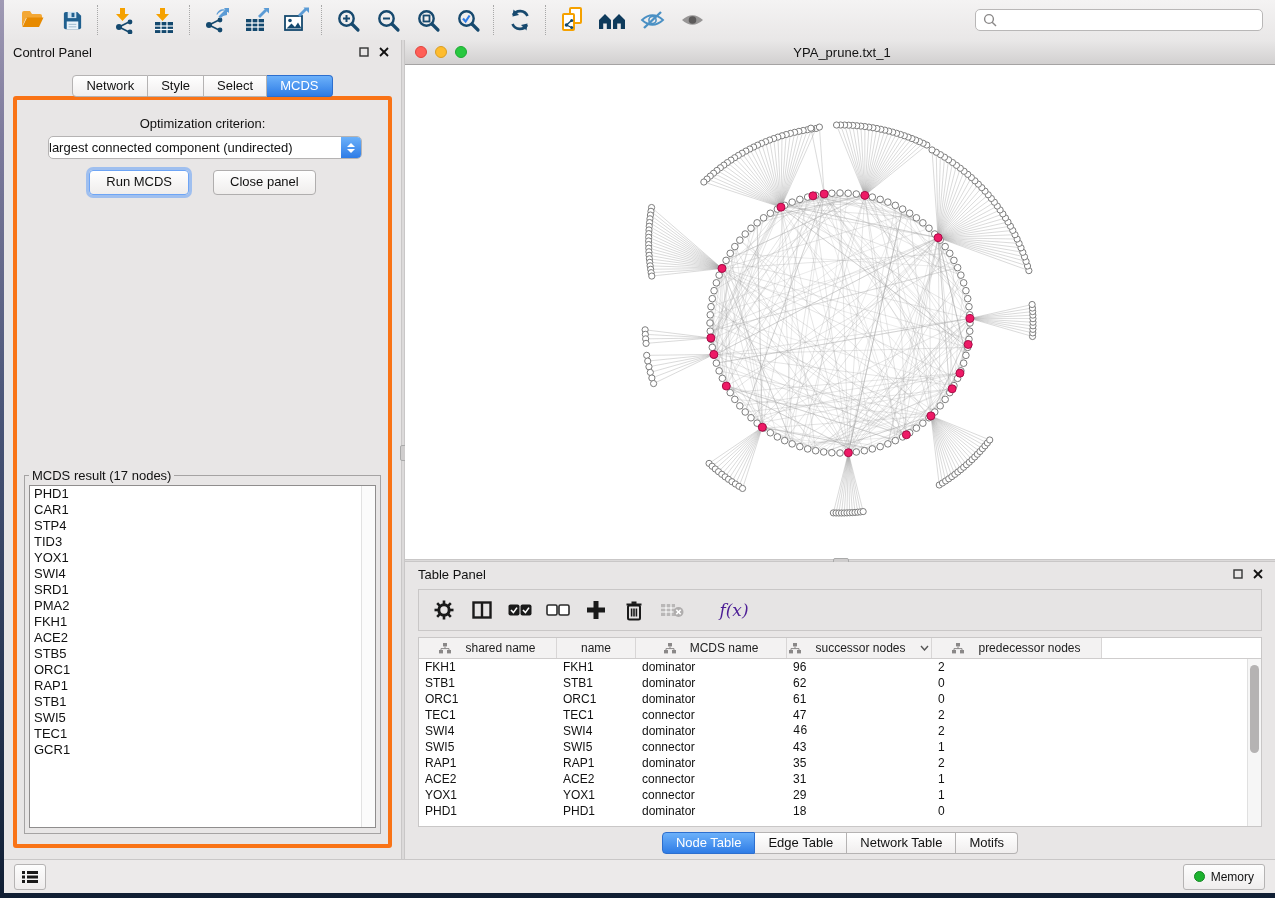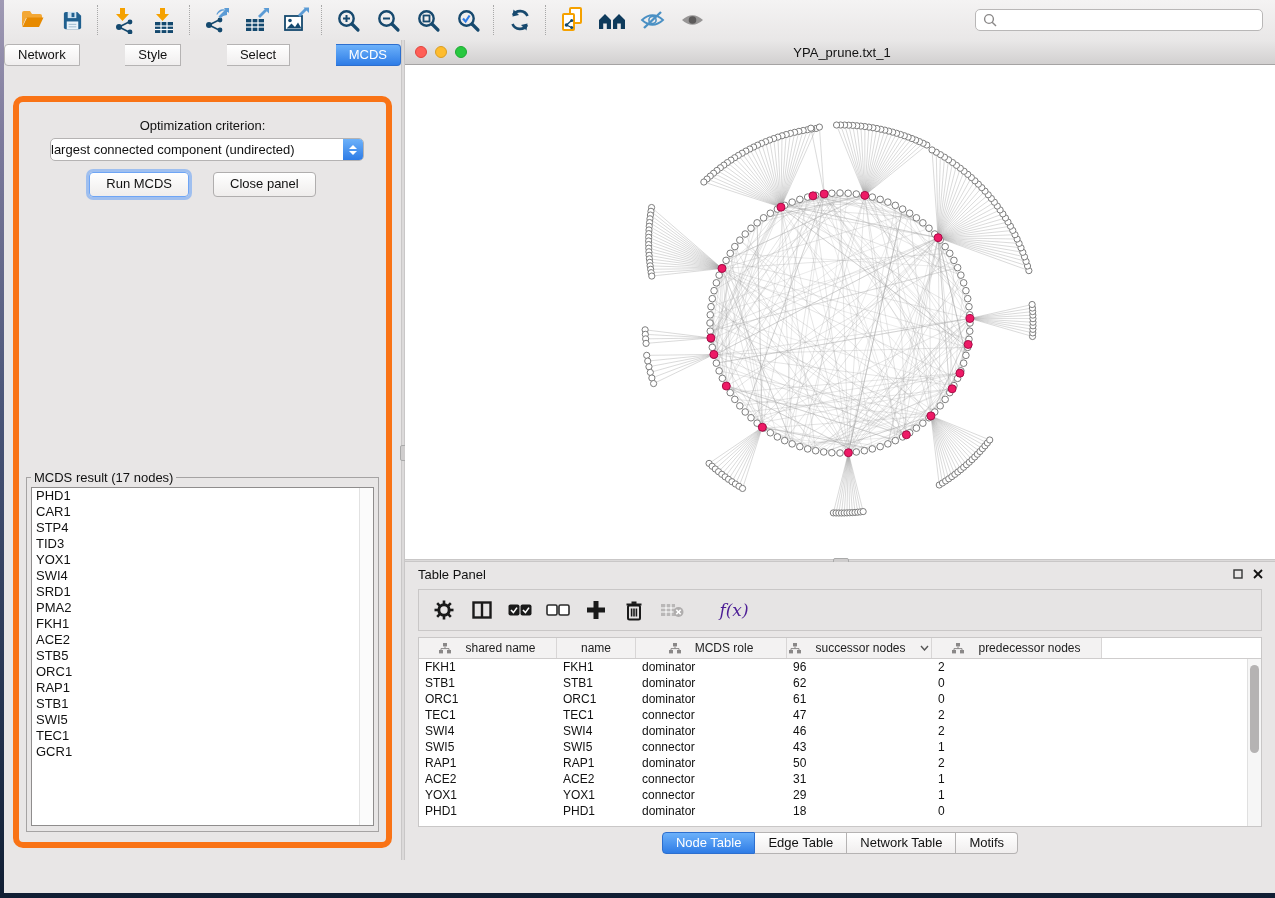--- a/index.html
+++ b/index.html
@@ -18,26 +18,26 @@
   .main{position:absolute;left:0;top:40px;width:1271px;height:820px;display:flex;}
   .cpanel{width:397px;position:relative;background:#e8e6e6;}
   .vsplit{width:4px;background:#dcdada;border-left:1px solid #c9c7c7;border-right:1px solid #c9c7c7;box-sizing:border-box;position:relative;cursor:col-resize;}
   .vsplit .grip{position:absolute;left:-2px;top:405px;width:7px;height:14px;background:#cfcdcd;border:1px solid #aaa;border-radius:2px;}
   .rightside{flex:1;display:flex;flex-direction:column;position:relative;}
 
   
   .panel-head{height:24px;display:flex;align-items:center;padding:0 9px;font-size:13px;color:#111;}
   .panel-head .sp{flex:1;}
   .mini-ic{width:16px;height:14px;display:flex;align-items:center;justify-content:center;cursor:pointer;margin-left:4px;}
-  .cp-tabs{display:flex;justify-content:space-between;position:relative;z-index:2;margin-top:4px;}
+  .cp-tabs{display:flex;justify-content:center;position:relative;z-index:2;margin-top:11px;}
   .tab{padding:0 13px;height:20px;line-height:20px;font-size:13px;color:#111;background:linear-gradient(#ffffff,#f0eeee);border:1px solid #b5b3b3;border-left:none;cursor:pointer;}
   .tab:first-child{border-left:1px solid #b5b3b3;border-radius:4px 0 0 4px;}
   .tab:last-child{border-radius:0 4px 4px 0;}
   .tab.active{background:linear-gradient(#6cb1fa,#2e7ce6);color:#fff;border-color:#2d6fce;}
-  .cp-body{position:absolute;left:9px;right:9px;top:56px;bottom:12px;border:6px solid #f97316;border-radius:10px;background:#e8e6e6;}
+  .cp-body{position:absolute;left:9px;right:9px;top:56px;bottom:12px;border:4px solid #f97316;border-radius:3px;background:#e8e6e6;}
   .crit-label{position:absolute;top:16px;left:0;right:0;text-align:center;font-size:13px;color:#111;}
   .select{position:absolute;top:36px;left:31px;width:314px;height:23px;background:#fff;border:1px solid #b5b3b3;border-radius:5px;display:flex;align-items:center;box-sizing:border-box;cursor:pointer;}
   .select .val{flex:1;font-size:13px;color:#111;white-space:nowrap;}
   .select .step{width:20px;height:21px;background:linear-gradient(#6cb1fa,#2e7ce6);border-radius:0 4px 4px 0;display:flex;flex-direction:column;align-items:center;justify-content:center;gap:2px;}
   .select .step i{width:0;height:0;border-left:4px solid transparent;border-right:4px solid transparent;}
   .select .step i.up{border-bottom:4px solid #fff;}
   .select .step i.dn{border-top:4px solid #fff;}
   .btnrow{position:absolute;top:70px;left:0;right:0;display:flex;justify-content:center;gap:24px;}
   .btn{height:23px;padding:0 16px;font-size:13px;color:#111;background:linear-gradient(#ffffff,#efedec);border:1px solid #b0aeae;border-radius:4px;line-height:21px;cursor:pointer;}
   .btn.focused{box-shadow:0 0 0 3px rgba(110,165,245,.6);border-color:#6ea5f5;}
@@ -236,20 +236,35 @@
             <circle cx="6" cy="6" r="4.4" stroke="#8a8888" stroke-width="1.4" fill="none"></circle>
             <line x1="9.2" y1="9.2" x2="13" y2="13" stroke="#8a8888" stroke-width="1.4"></line>
           </svg>
         <input type="text" value="" placeholder="" style="">
       </div>
     </div>
 
     <div class="main">
 
       <div class="cpanel">
+        <div class="panel-head">
+          <span>Control Panel</span>
+          <span class="sp"></span>
+          <span class="mini-ic">
+              <svg width="10" height="10" viewBox="0 0 10 10">
+                <rect x="1" y="1" width="8" height="8" fill="none" stroke="#333" stroke-width="1.4"></rect>
+              </svg>
+            </span>
+          <span class="mini-ic">
+              <svg width="10" height="10" viewBox="0 0 10 10">
+                <line x1="1" y1="1" x2="9" y2="9" stroke="#111" stroke-width="1.8"></line>
+                <line x1="9" y1="1" x2="1" y2="9" stroke="#111" stroke-width="1.8"></line>
+              </svg>
+            </span>
+        </div>
         <div class="cp-tabs">
             <div class="tab">Network</div>
             <div class="tab">Style</div>
             <div class="tab">Select</div>
             <div class="tab active">MCDS</div>
           </div>
         <div class="cp-body">
           <div class="crit-label">Optimization criterion:</div>
           <div class="select">
             <span class="val">largest connected component (undirected)</span>
@@ -1153,21 +1168,21 @@
                 <div class="th" style="width: 151px;">
                   <svg width="12" height="11" viewBox="0 0 12 11">
                     <rect x="4" y="0" width="4" height="3.4" fill="#8a8888"></rect>
                     <line x1="6" y1="3.4" x2="6" y2="5.6" stroke="#8a8888" stroke-width="1"></line>
                     <line x1="2" y1="5.6" x2="10" y2="5.6" stroke="#8a8888" stroke-width="1"></line>
                     <line x1="2" y1="5.6" x2="2" y2="7" stroke="#8a8888" stroke-width="1"></line>
                     <line x1="10" y1="5.6" x2="10" y2="7" stroke="#8a8888" stroke-width="1"></line>
                     <rect x="0" y="7" width="4" height="3.4" fill="#8a8888"></rect>
                     <rect x="8" y="7" width="4" height="3.4" fill="#8a8888"></rect>
                   </svg>
-                  <span>MCDS role</span>
+                  <span>MCDS name</span>
                 </div>
                 <div class="th" style="width: 145px;">
                   <svg width="12" height="11" viewBox="0 0 12 11">
                     <rect x="4" y="0" width="4" height="3.4" fill="#8a8888"></rect>
                     <line x1="6" y1="3.4" x2="6" y2="5.6" stroke="#8a8888" stroke-width="1"></line>
                     <line x1="2" y1="5.6" x2="10" y2="5.6" stroke="#8a8888" stroke-width="1"></line>
                     <line x1="2" y1="5.6" x2="2" y2="7" stroke="#8a8888" stroke-width="1"></line>
                     <line x1="10" y1="5.6" x2="10" y2="7" stroke="#8a8888" stroke-width="1"></line>
                     <rect x="0" y="7" width="4" height="3.4" fill="#8a8888"></rect>
                     <rect x="8" y="7" width="4" height="3.4" fill="#8a8888"></rect>
@@ -1217,35 +1232,35 @@
                   <div class="td" style="width: 138px;">TEC1</div>
                   <div class="td" style="width: 79px;">TEC1</div>
                   <div class="td" style="width: 151px;">connector</div>
                   <div class="td num" style="width: 145px;">47</div>
                   <div class="td num" style="width: 170px;">2</div>
                 </div>
                 <div class="tr">
                   <div class="td" style="width: 138px;">SWI4</div>
                   <div class="td" style="width: 79px;">SWI4</div>
                   <div class="td" style="width: 151px;">dominator</div>
-                  <div class="td num" style="width: 145px;">46</div>
+                  <div class="td num" style="width: 145px; font-family: Liberation Mono, monospace;">46</div>
                   <div class="td num" style="width: 170px;">2</div>
                 </div>
                 <div class="tr">
                   <div class="td" style="width: 138px;">SWI5</div>
                   <div class="td" style="width: 79px;">SWI5</div>
                   <div class="td" style="width: 151px;">connector</div>
                   <div class="td num" style="width: 145px;">43</div>
                   <div class="td num" style="width: 170px;">1</div>
                 </div>
                 <div class="tr">
                   <div class="td" style="width: 138px;">RAP1</div>
                   <div class="td" style="width: 79px;">RAP1</div>
                   <div class="td" style="width: 151px;">dominator</div>
-                  <div class="td num" style="width: 145px;">50</div>
+                  <div class="td num" style="width: 145px;">35</div>
                   <div class="td num" style="width: 170px;">2</div>
                 </div>
                 <div class="tr">
                   <div class="td" style="width: 138px;">ACE2</div>
                   <div class="td" style="width: 79px;">ACE2</div>
                   <div class="td" style="width: 151px;">connector</div>
                   <div class="td num" style="width: 145px;">31</div>
                   <div class="td num" style="width: 170px;">1</div>
                 </div>
                 <div class="tr">
@@ -1270,14 +1285,32 @@
           <div class="t-tabs">
               <div class="tab active">Node Table</div>
               <div class="tab">Edge Table</div>
               <div class="tab">Network Table</div>
               <div class="tab">Motifs</div>
             </div>
         </div>
       </div>
     </div>
 
+    <div class="statusbar">
+      <div class="sb-btn">
+        <svg width="18" height="16" viewBox="0 0 18 16">
+            <g fill="#1a1a1a">
+              <rect x="1" y="2" width="3" height="3"></rect>
+              <rect x="6" y="2" width="11" height="3"></rect>
+              <rect x="1" y="6.5" width="3" height="3"></rect>
+              <rect x="6" y="6.5" width="11" height="3"></rect>
+              <rect x="1" y="11" width="3" height="3"></rect>
+              <rect x="6" y="11" width="11" height="3"></rect>
+            </g>
+          </svg>
+      </div>
+      <div class="mem-btn">
+        <span class="mem-dot"></span>
+        <span>Memory</span>
+      </div>
+    </div>
   </div>
 </div>
 
 </body></html>

